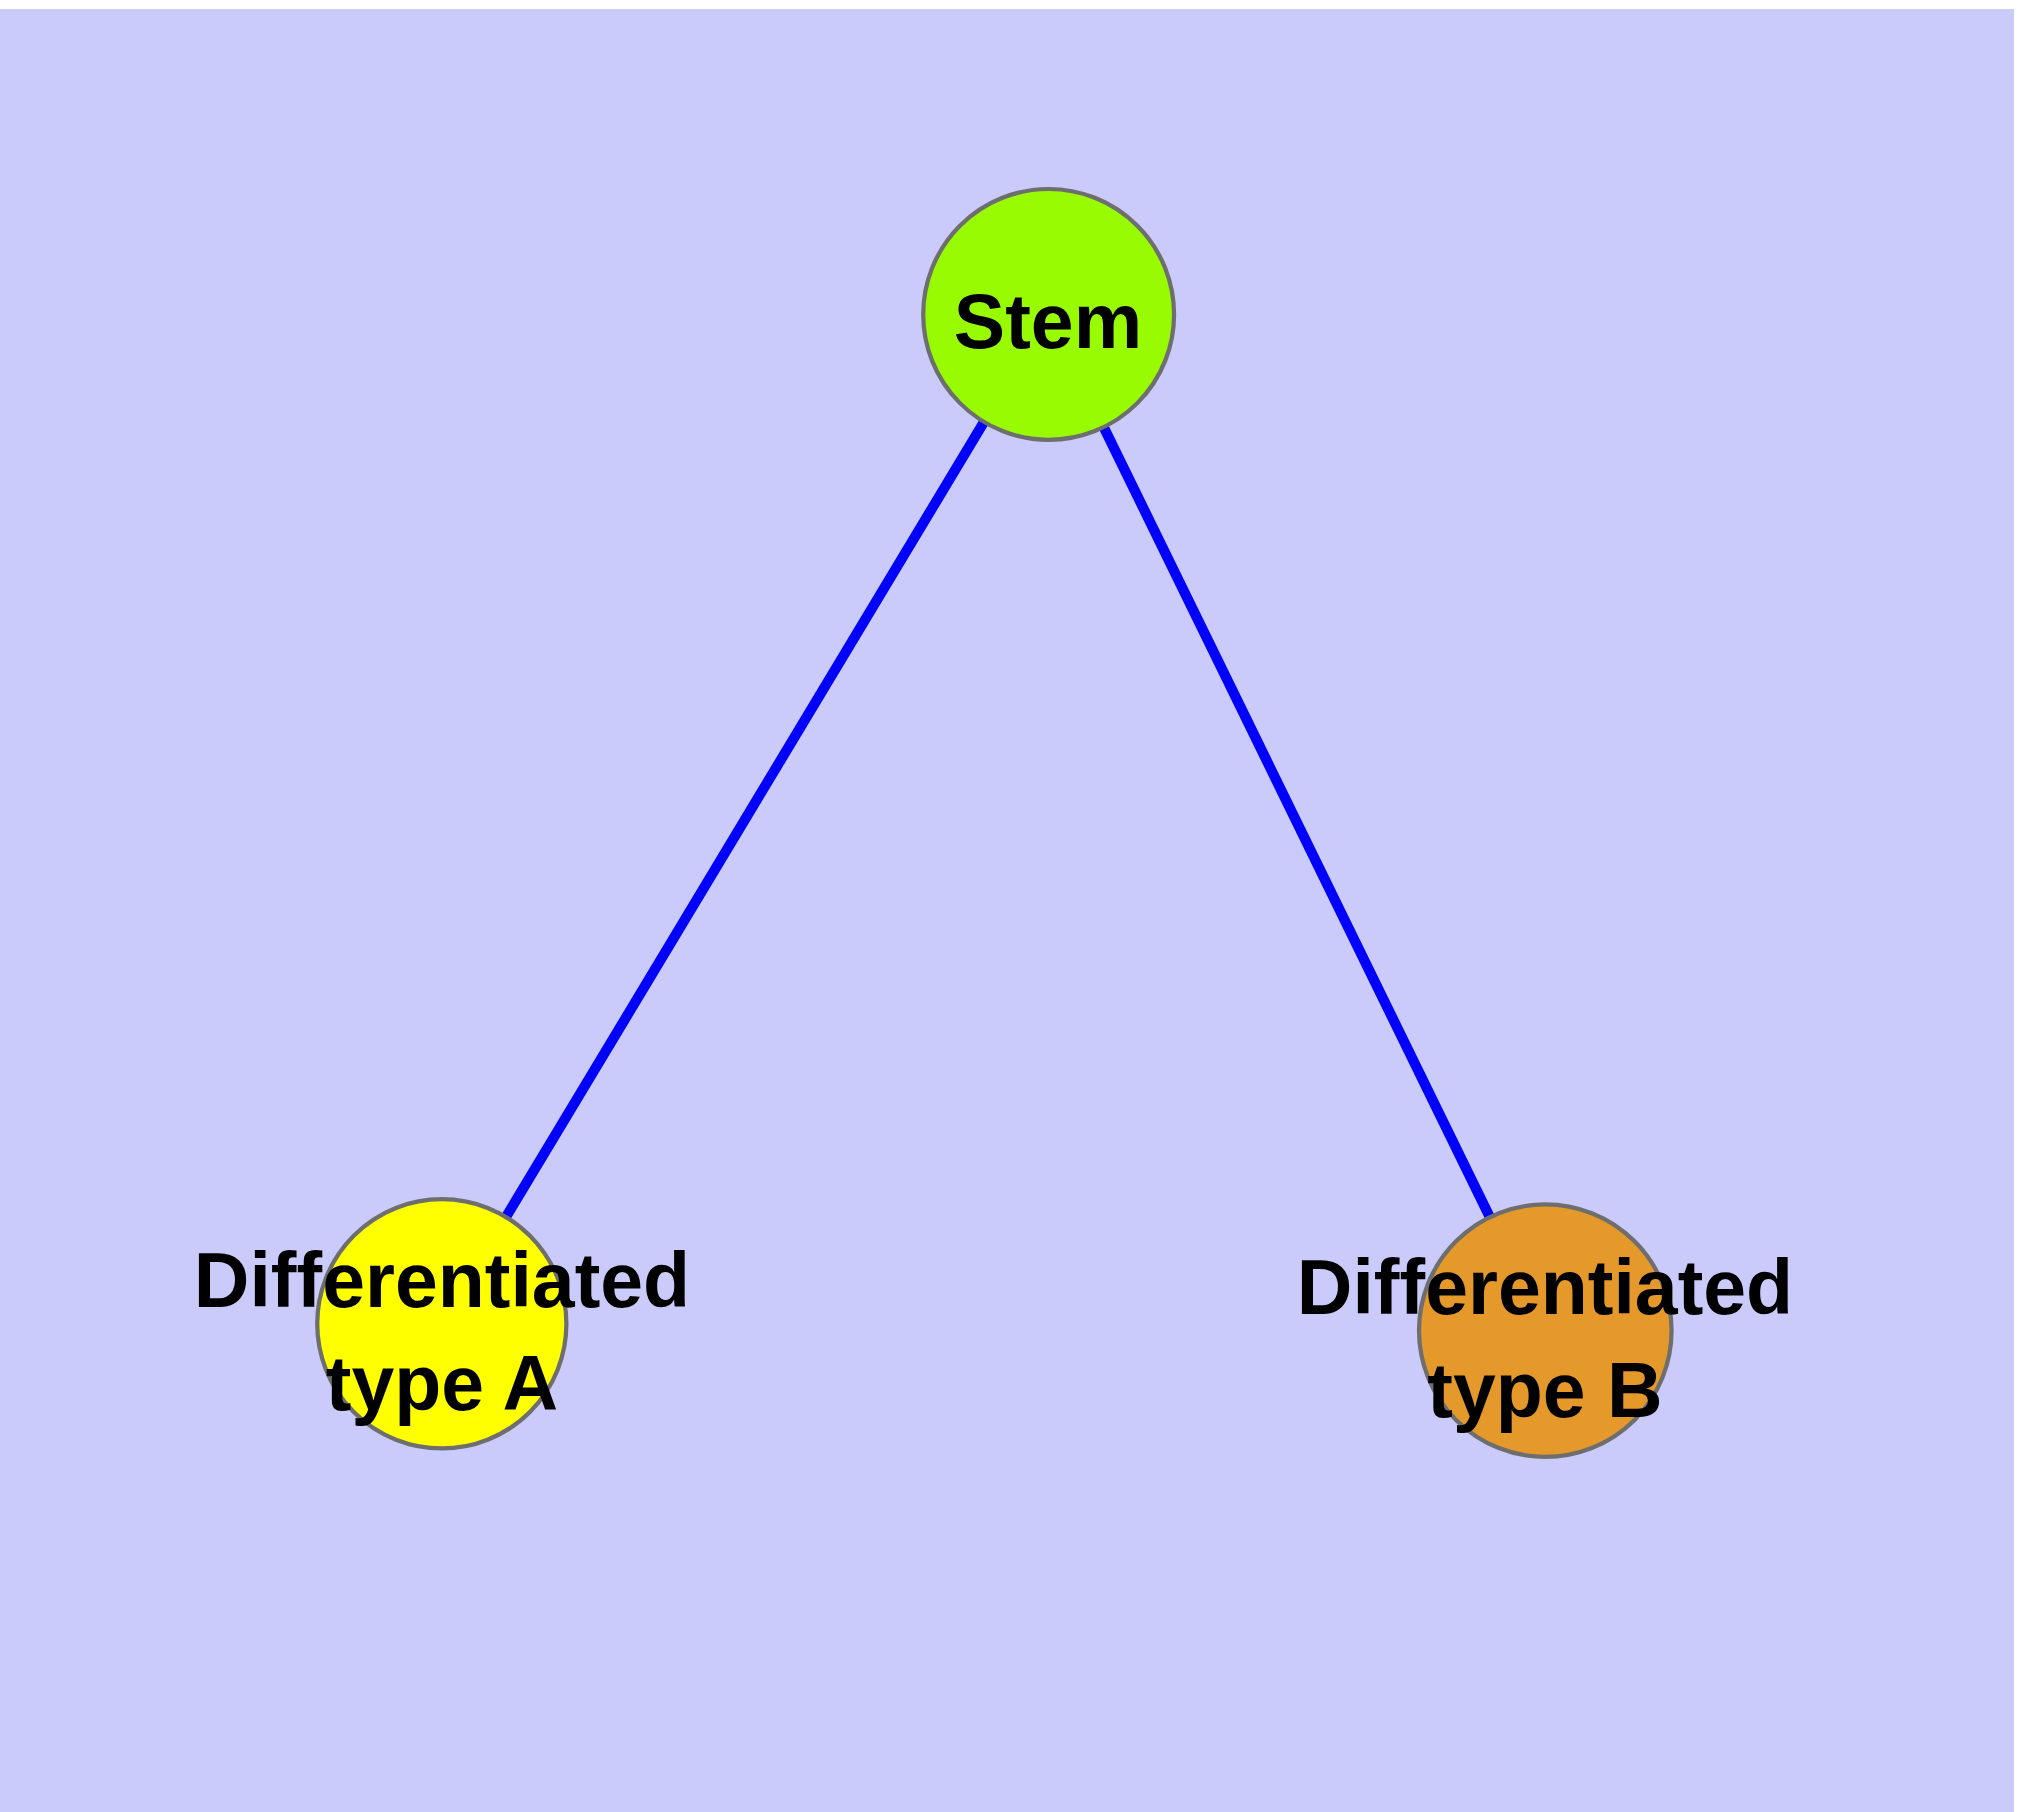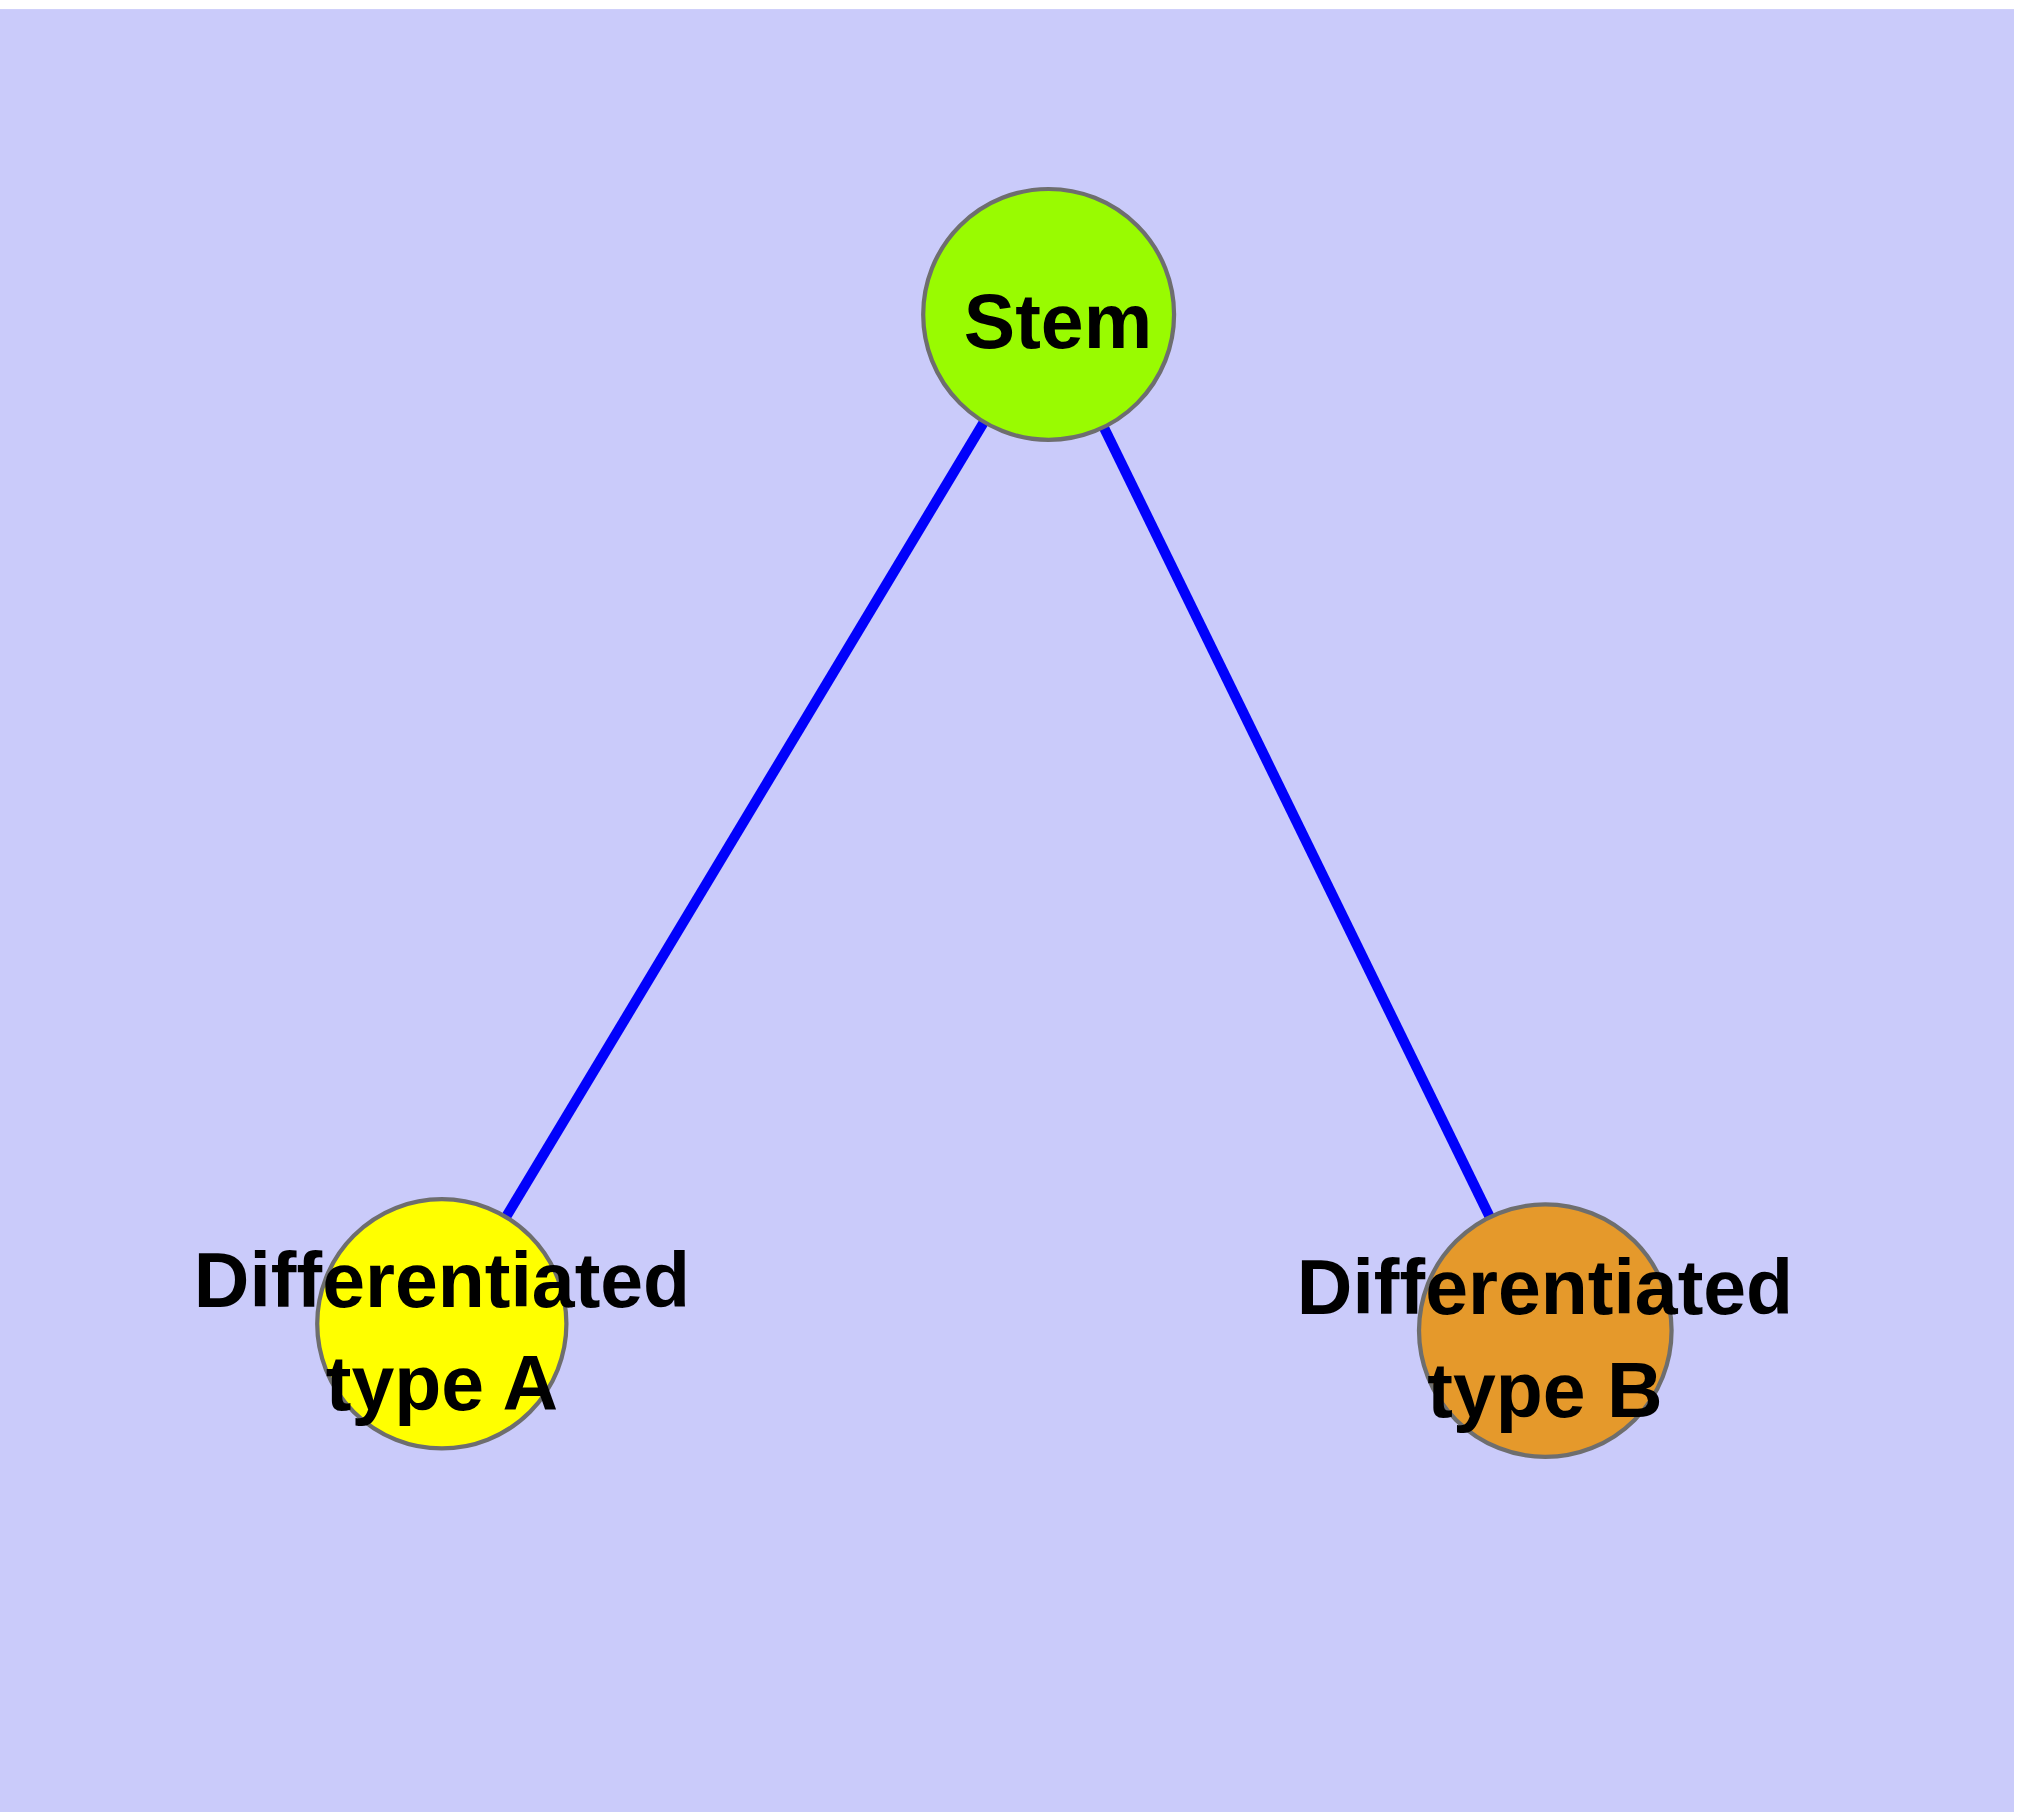--- a/index.html
+++ b/index.html
@@ -48,21 +48,21 @@
     position: absolute;
     transform: translate(-50%, -50%);
     color: #000000;
     font-weight: bold;
     font-size: 77px;
     line-height: 103px;
     text-align: center;
     white-space: pre-line;
     letter-spacing: 0px;
   }
-  .label-stem   { left: 1048px; top: 321px; margin-left: 10px; }
+  .label-stem   { left: 1048px; top: 321px; }
   .label-type-a { left: 442px;  top: 1332px; }
   .label-type-b { left: 1545px; top: 1339px; }
 </style>
 </head>
 <body>
 
 <div class="canvas">
 
   <svg class="bg-rect" width="2014" height="1804" viewBox="0 0 2376 2128">
     <rect x="0" y="0" width="2376" height="2128" fill="#CACBFA"></rect>

